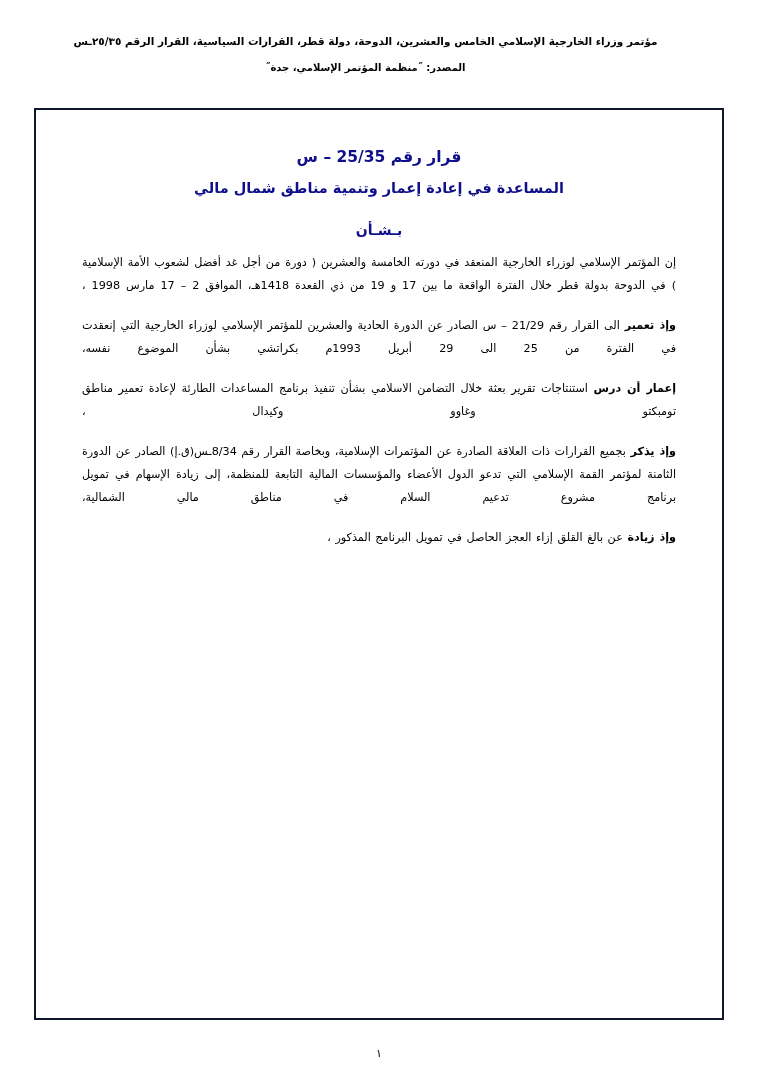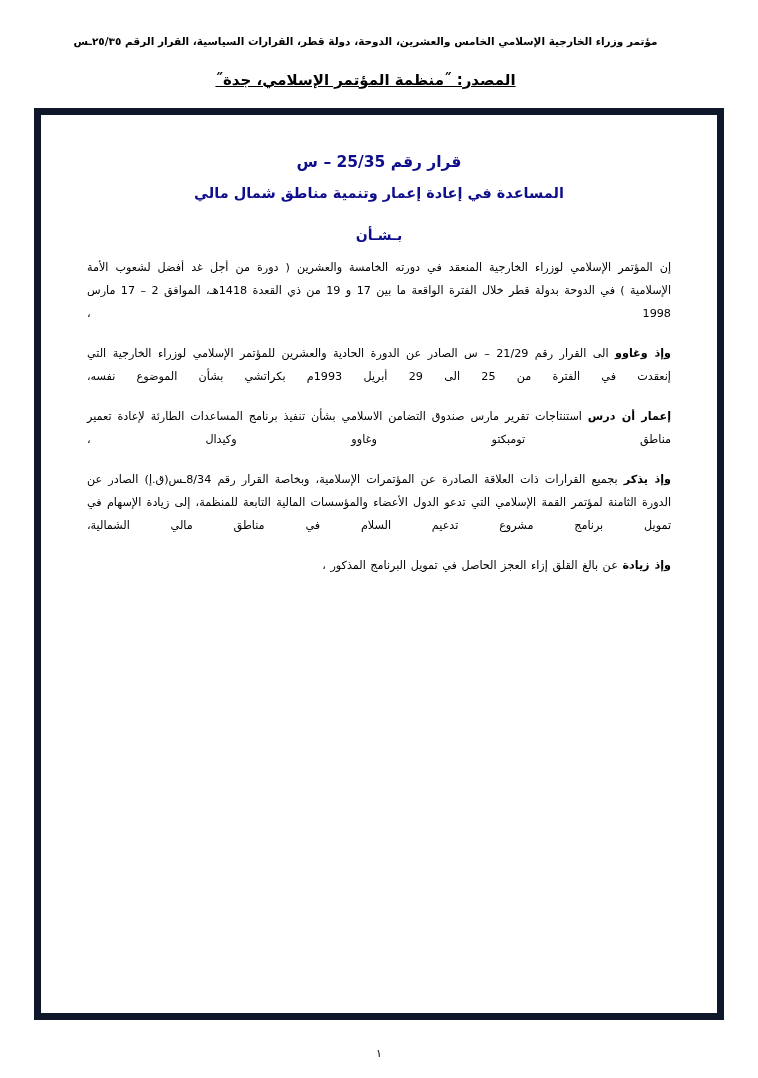--- a/index.html
+++ b/index.html
@@ -27,31 +27,30 @@
   }
   .header-line {
     font-family: "DejaVu Sans", sans-serif;
     font-weight: bold;
     font-size: 10.5px;
     line-height: 1.5;
     color: #000;
     direction: rtl;
   }
   .header-line.source {
-    font-size: 15px;
-    margin-top: 19px;
-    text-decoration: underline;
+    font-size: 10px;
+    margin-top: 10px;
   }
   .frame {
     position: absolute;
     top: 108px;
     right: 34px;
     left: 34px;
     bottom: 58px;
-    border: 7px solid #0f172a;
+    border: 2px solid #0f172a;
     box-sizing: border-box;
   }
   .frame-inner {
     padding: 38px 46px 20px 46px;
     box-sizing: border-box;
     direction: rtl;
   }
   .doc-title {
     text-align: center;
     color: #0f0f8c;
@@ -114,25 +113,25 @@
       <div class="doc-title title-1">قرار رقم 25/35 – س</div>
       <div class="doc-title title-3">المساعدة في إعادة إعمار وتنمية مناطق شمال مالي</div>
       <div class="doc-title title-2">بـشـأن</div>
 
       <p class="para">
         <span>إن المؤتمر الإسلامي لوزراء الخارجية المنعقد في دورته الخامسة والعشرين ( دورة من أجل غد أفضل لشعوب الأمة الإسلامية ) في الدوحة بدولة قطر خلال الفترة الواقعة ما بين 17 و 19 من ذي القعدة 1418هـ، الموافق 2 – 17 مارس 1998 ،</span>
       </p>
 
 
       <p class="para">
-        <b>وإذ وغاوو</b><span> الى القرار رقم 21/29 – س الصادر عن الدورة الحادية والعشرين للمؤتمر الإسلامي لوزراء الخارجية التي إنعقدت في الفترة من 25 الى 29 أبريل 1993م بكراتشي بشأن الموضوع نفسه،</span>
+        <b>وإذ تعمير</b><span> الى القرار رقم 21/29 – س الصادر عن الدورة الحادية والعشرين للمؤتمر الإسلامي لوزراء الخارجية التي إنعقدت في الفترة من 25 الى 29 أبريل 1993م بكراتشي بشأن الموضوع نفسه،</span>
       </p>
 
       <p class="para">
-        <b>إعمار أن درس</b><span> استنتاجات تقرير مارس صندوق التضامن الاسلامي بشأن تنفيذ برنامج المساعدات الطارئة لإعادة تعمير مناطق تومبكتو وغاوو وكيدال ،</span>
+        <b>إعمار أن درس</b><span> استنتاجات تقرير بعثة خلال التضامن الاسلامي بشأن تنفيذ برنامج المساعدات الطارئة لإعادة تعمير مناطق تومبكتو وغاوو وكيدال ،</span>
       </p>
 
       <p class="para">
         <b>وإذ يذكر</b><span> بجميع القرارات ذات العلاقة الصادرة عن المؤتمرات الإسلامية، وبخاصة القرار رقم 8/34ـس(ق.إ) الصادر عن الدورة الثامنة لمؤتمر القمة الإسلامي التي تدعو الدول الأعضاء والمؤسسات المالية التابعة للمنظمة، إلى زيادة الإسهام في تمويل برنامج مشروع تدعيم السلام في مناطق مالي الشمالية،</span>
       </p>
 
 
       <p class="para last-right">
         <b>وإذ زيادة</b><span> عن بالغ القلق إزاء العجز الحاصل في تمويل البرنامج المذكور ،</span>
       </p>

